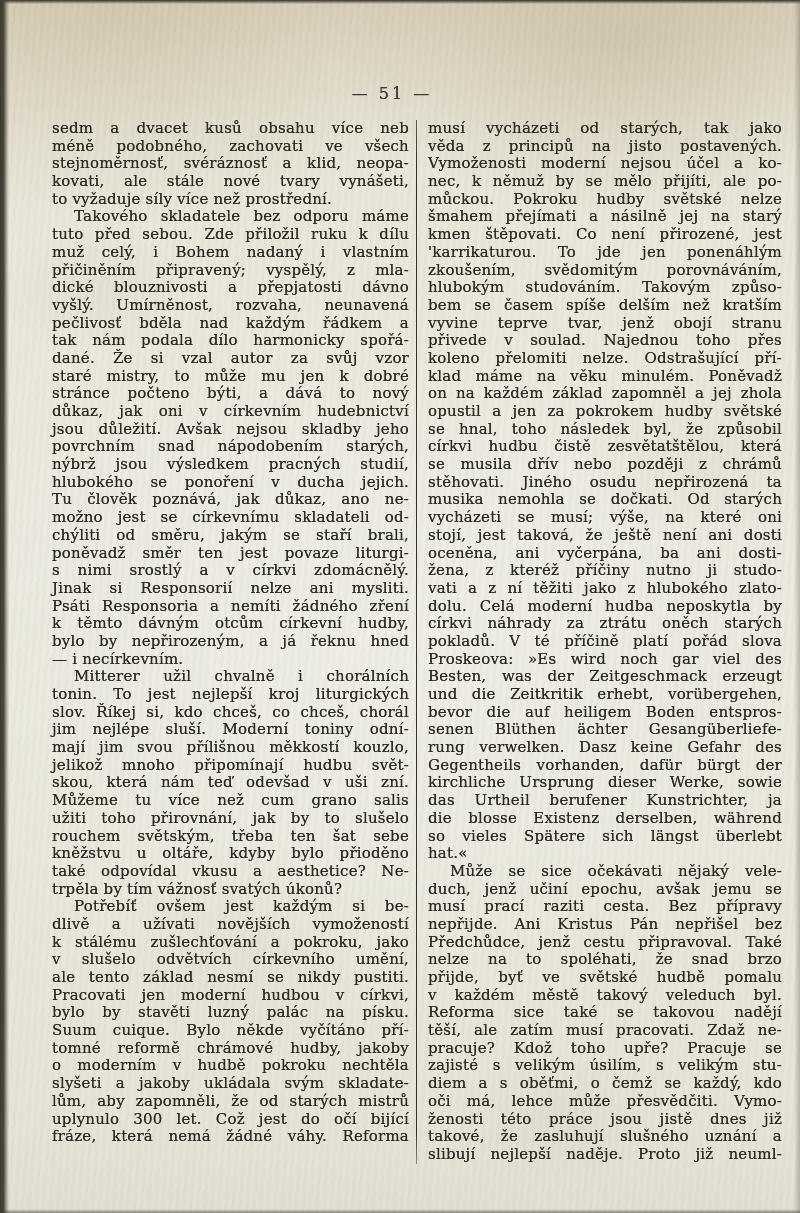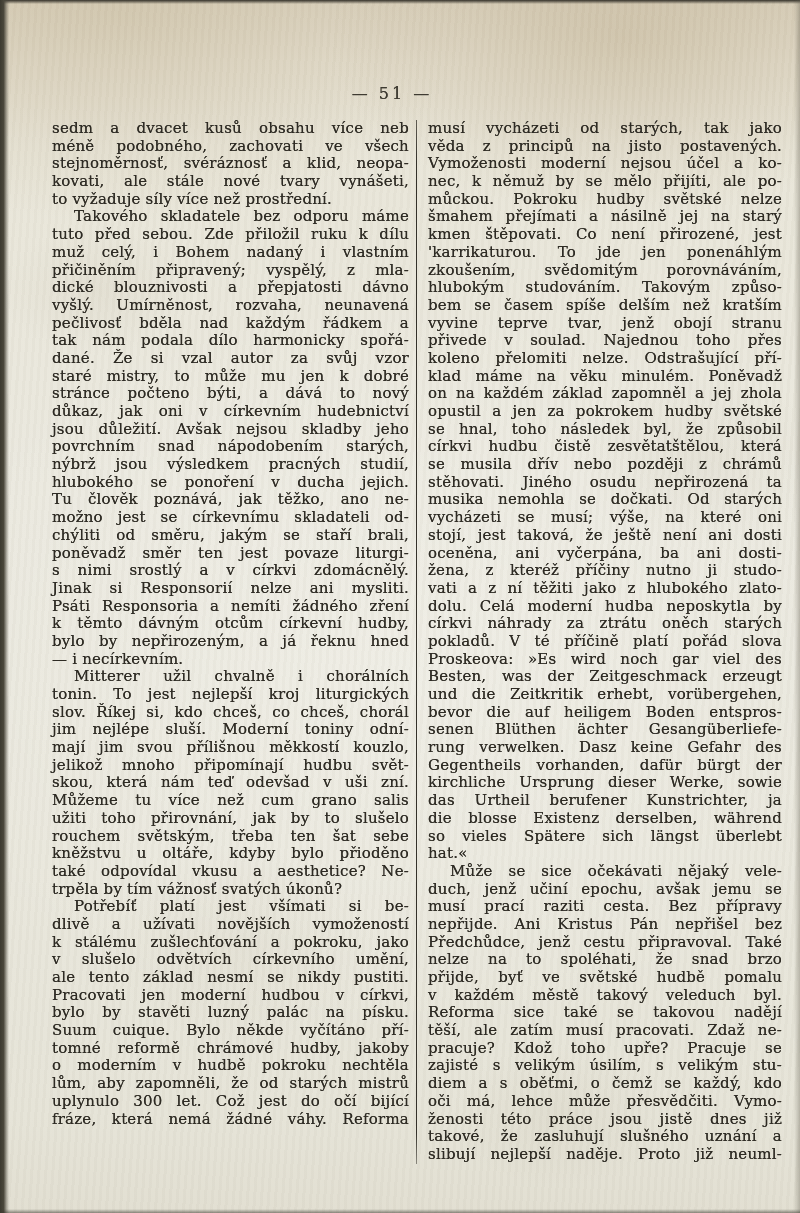--- a/index.html
+++ b/index.html
@@ -138,21 +138,21 @@
           <div class="line">pečlivosť bděla nad každým řádkem a</div>
           <div class="line">tak nám podala dílo harmonicky spořá-</div>
           <div class="line">dané. Že si vzal autor za svůj vzor</div>
           <div class="line">staré mistry, to může mu jen k dobré</div>
           <div class="line">stránce počteno býti, a dává to nový</div>
           <div class="line">důkaz, jak oni v církevním hudebnictví</div>
           <div class="line">jsou důležití. Avšak nejsou skladby jeho</div>
           <div class="line">povrchním snad nápodobením starých,</div>
           <div class="line">nýbrž jsou výsledkem pracných studií,</div>
           <div class="line">hlubokého se ponoření v ducha jejich.</div>
-          <div class="line">Tu člověk poznává, jak těžko, ano ne-</div>
+          <div class="line">Tu člověk poznává, jak důkaz, ano ne-</div>
           <div class="line">možno jest se církevnímu skladateli od-</div>
           <div class="line">chýliti od směru, jakým se staří brali,</div>
           <div class="line">poněvadž směr ten jest povaze liturgi-</div>
           <div class="line">s nimi srostlý a v církvi zdomácnělý.</div>
           <div class="line">Jinak si Responsorií nelze ani mysliti.</div>
           <div class="line">Psáti Responsoria a nemíti žádného zření</div>
           <div class="line">k těmto dávným otcům církevní hudby,</div>
           <div class="line">bylo by nepřirozeným, a já řeknu hned</div>
           <div class="line plain">— i necírkevním.</div>
         </div>
@@ -165,30 +165,31 @@
           <div class="line">jelikož mnoho připomínají hudbu svět-</div>
           <div class="line">skou, která nám teď odevšad v uši zní.</div>
           <div class="line">Můžeme tu více než cum grano salis</div>
           <div class="line">užiti toho přirovnání, jak by to slušelo</div>
           <div class="line">rouchem světským, třeba ten šat sebe</div>
           <div class="line">kněžstvu u oltáře, kdyby bylo přioděno</div>
           <div class="line">také odpovídal vkusu a aesthetice? Ne-</div>
           <div class="line plain">trpěla by tím vážnosť svatých úkonů?</div>
         </div>
         <div class="para indent">
-          <div class="line">Potřebíť platí jest všímati si be-</div>
+          <div class="line">Potřebíť ovšem jest každým si be-</div>
           <div class="line">dlivě a užívati novějších vymožeností</div>
           <div class="line">k stálému zušlechťování a pokroku, jako</div>
           <div class="line">v slušelo odvětvích církevního umění,</div>
           <div class="line">ale tento základ nesmí se nikdy pustiti.</div>
           <div class="line">Pracovati jen moderní hudbou v církvi,</div>
           <div class="line">bylo by stavěti luzný palác na písku.</div>
           <div class="line">Suum cuique. Bylo někde vyčítáno pří-</div>
           <div class="line">tomné reformě chrámové hudby, jakoby</div>
           <div class="line">o moderním v hudbě pokroku nechtěla</div>
+          <div class="line">slyšeti a jakoby ukládala svým skladate-</div>
           <div class="line">lům, aby zapomněli, že od starých mistrů</div>
           <div class="line">uplynulo 300 let. Což jest do očí bijící</div>
           <div class="line">fráze, která nemá žádné váhy. Reforma</div>
         </div>
       </div>
     <div class="divider"></div>
     <div class="column column-right">
         <div class="para">
           <div class="line">musí vycházeti od starých, tak jako</div>
           <div class="line">věda z principů na jisto postavených.</div>

